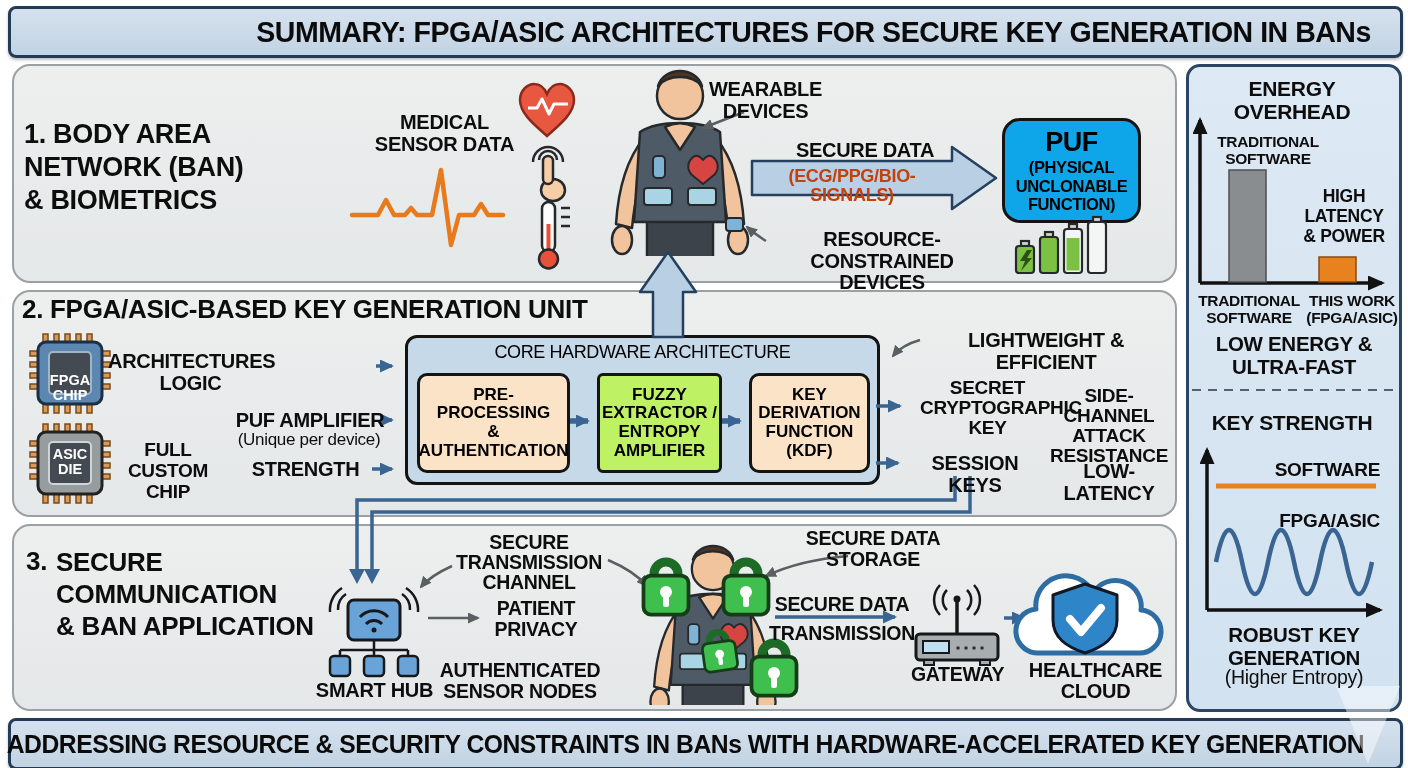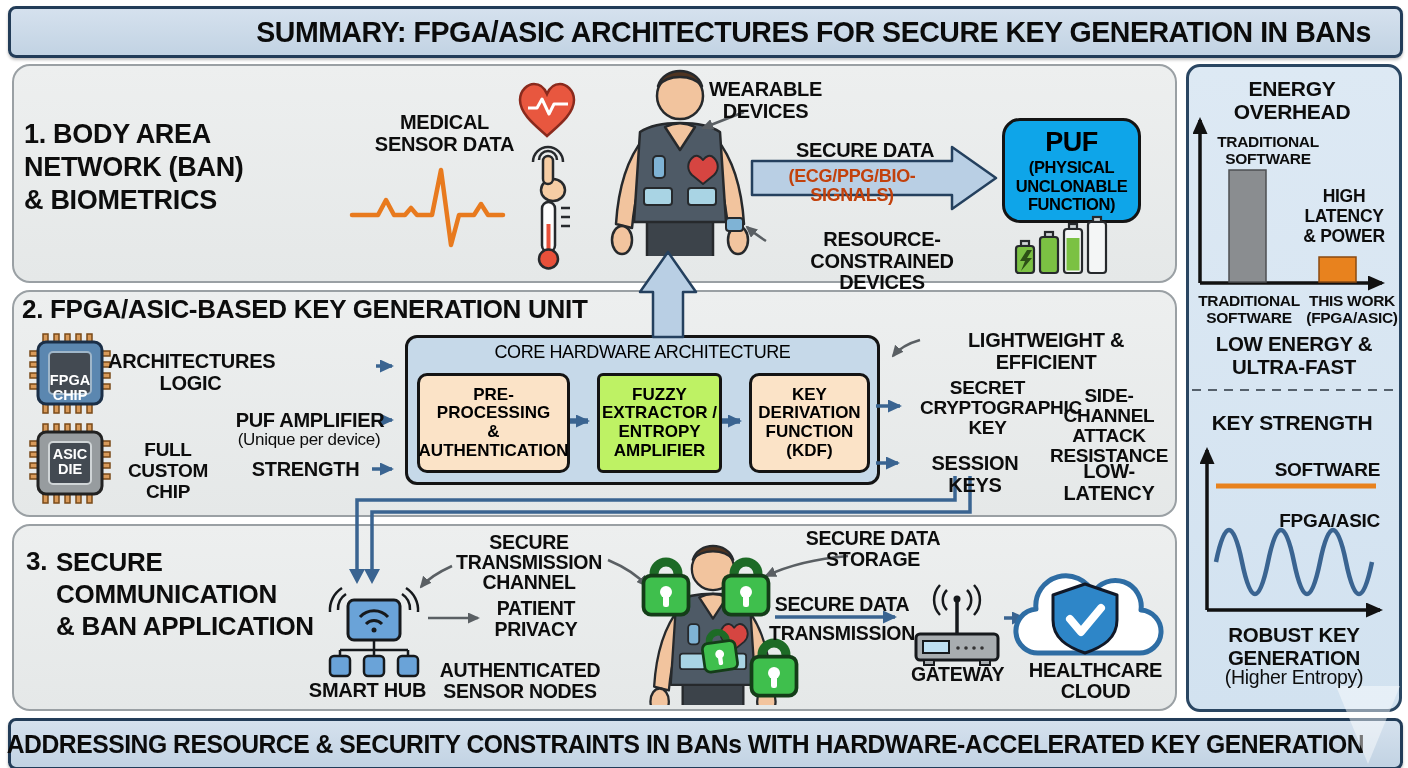--- a/index.html
+++ b/index.html
@@ -311,21 +311,21 @@
   <div class="t" style="left:1044px;top:386px;width:130px;font-size:19px;line-height:1.06;">SIDE-CHANNEL
 ATTACK
 RESISTANCE</div>
   <div class="t" style="left:1044px;top:461px;width:130px;font-size:20px;">LOW-LATENCY</div>
   <div class="t" style="left:905px;top:453px;width:140px;font-size:20px;">SESSION KEYS</div>
 
   <div class="t left" style="left:26px;top:547px;width:40px;font-size:26px;">3.</div>
   <div class="t left" style="left:56px;top:547px;width:290px;font-size:26px;line-height:1.23;">SECURE
 COMMUNICATION
 &amp; BAN APPLICATION</div>
-  <div class="t" style="left:295px;top:680px;width:145px;font-size:20px;">SMART HUB</div>
+  <div class="t" style="left:302px;top:680px;width:145px;font-size:20px;">SMART HUB</div>
   <div class="t" style="left:448px;top:533px;width:162px;font-size:19.5px;line-height:1.02;">SECURE
 TRANSMISSION
 CHANNEL</div>
   <div class="t" style="left:480px;top:598px;width:112px;font-size:19.5px;line-height:1.1;">PATIENT
 PRIVACY</div>
   <div class="t" style="left:430px;top:660px;width:180px;font-size:19.5px;line-height:1.1;text-align:center;">AUTHENTICATED
 SENSOR NODES</div>
   <div class="t" style="left:798px;top:528px;width:150px;font-size:19.5px;line-height:1.1;">SECURE DATA
 STORAGE</div>
   <div class="t" style="left:768px;top:590px;width:148px;font-size:19.5px;line-height:1.5;">SECURE DATA

